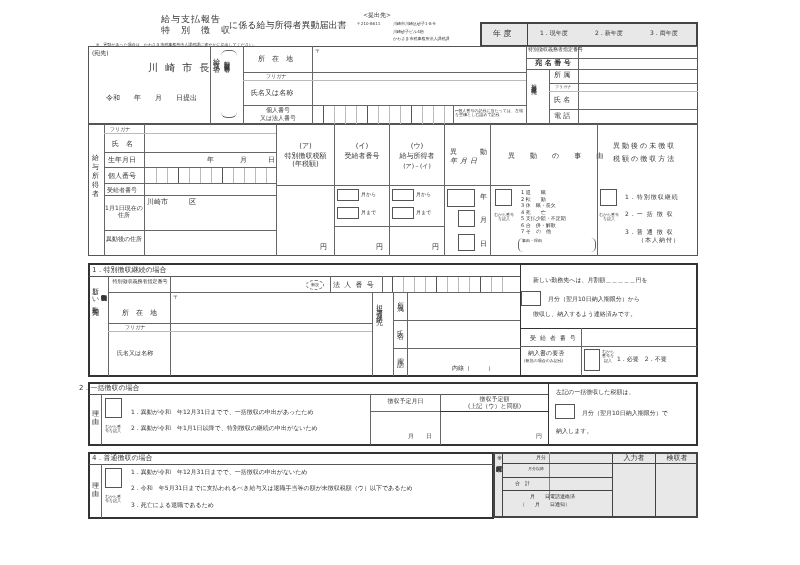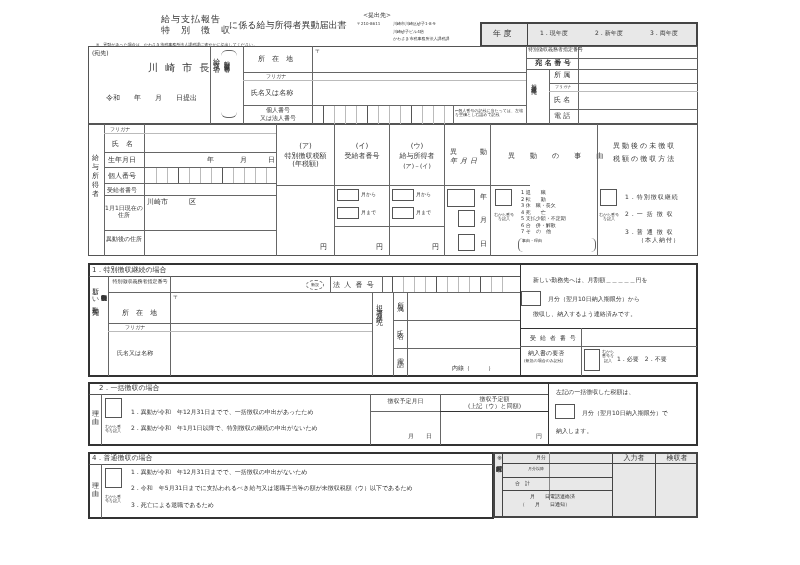--- a/index.html
+++ b/index.html
@@ -269,21 +269,21 @@
 <div class="vl" style="left:581px;top:328px;height:48px;"></div>
 <div class="abs" style="left:582px;top:329px;width:115px;height:17px;"></div>
 <div class="hl" style="left:520px;top:346px;width:177px;"></div>
 <div class="abs sm" style="left:528px;top:350px;">納入書の要否</div>
 <div class="abs tiny" style="left:524px;top:359px;">(新規の場合のみ記載)</div>
 <div class="sq" style="left:584px;top:349px;width:16px;height:22px;"></div>
 <div class="abs tiny center" style="left:601px;top:350px;width:14px;white-space:normal;">右から番号を記入</div>
 <div class="abs sm" style="left:617px;top:356px;">1．必要　2．不要</div>
 
 <div class="abs" style="left:88px;top:382px;width:610px;height:64px;border:2px solid #333;"></div>
-<div class="abs t" style="left:99px;top:384px;">2．一括徴収の場合</div>
+<div class="abs t" style="left:79px;top:384px;">2．一括徴収の場合</div>
 <div class="hl" style="left:89px;top:394px;width:459px;border-color:#555;"></div>
 <div class="abs vtext" style="left:90px;top:404px;height:34px;letter-spacing:8px;">理由</div>
 <div class="vl" style="left:101px;top:394px;height:51px;"></div>
 <div class="sq" style="left:105px;top:398px;width:17px;height:20px;"></div>
 <div class="abs tiny center" style="left:103px;top:425px;width:20px;white-space:normal;">右から番号を記入</div>
 <div class="abs sm" style="left:131px;top:409px;">1．異動が令和　年12月31日までで、一括徴収の申出があったため</div>
 <div class="abs sm" style="left:131px;top:425px;">2．異動が令和　年1月1日以降で、特別徴収の継続の申出がないため</div>
 <div class="vl" style="left:370px;top:394px;height:51px;"></div>
 <div class="abs sm center" style="left:371px;top:398px;width:69px;">徴収予定月日</div>
 <div class="hl" style="left:370px;top:411px;width:70px;"></div>

